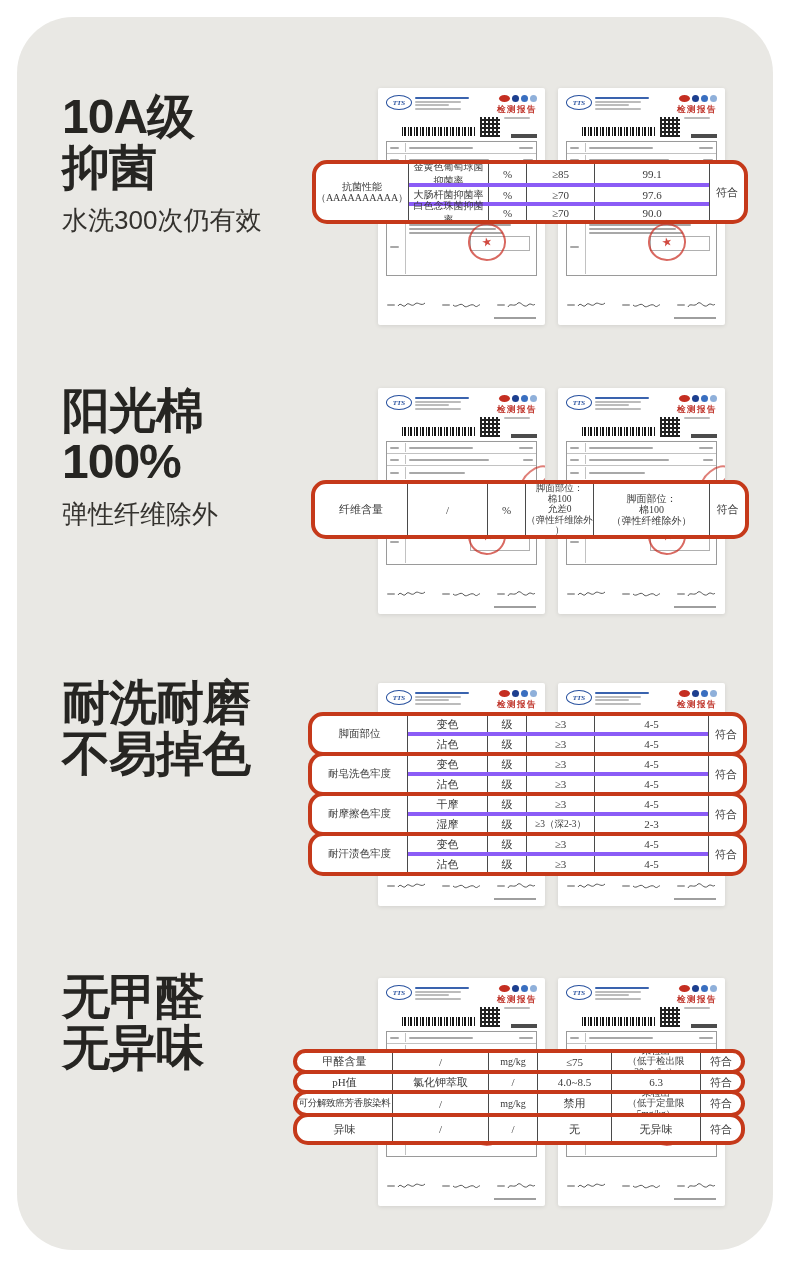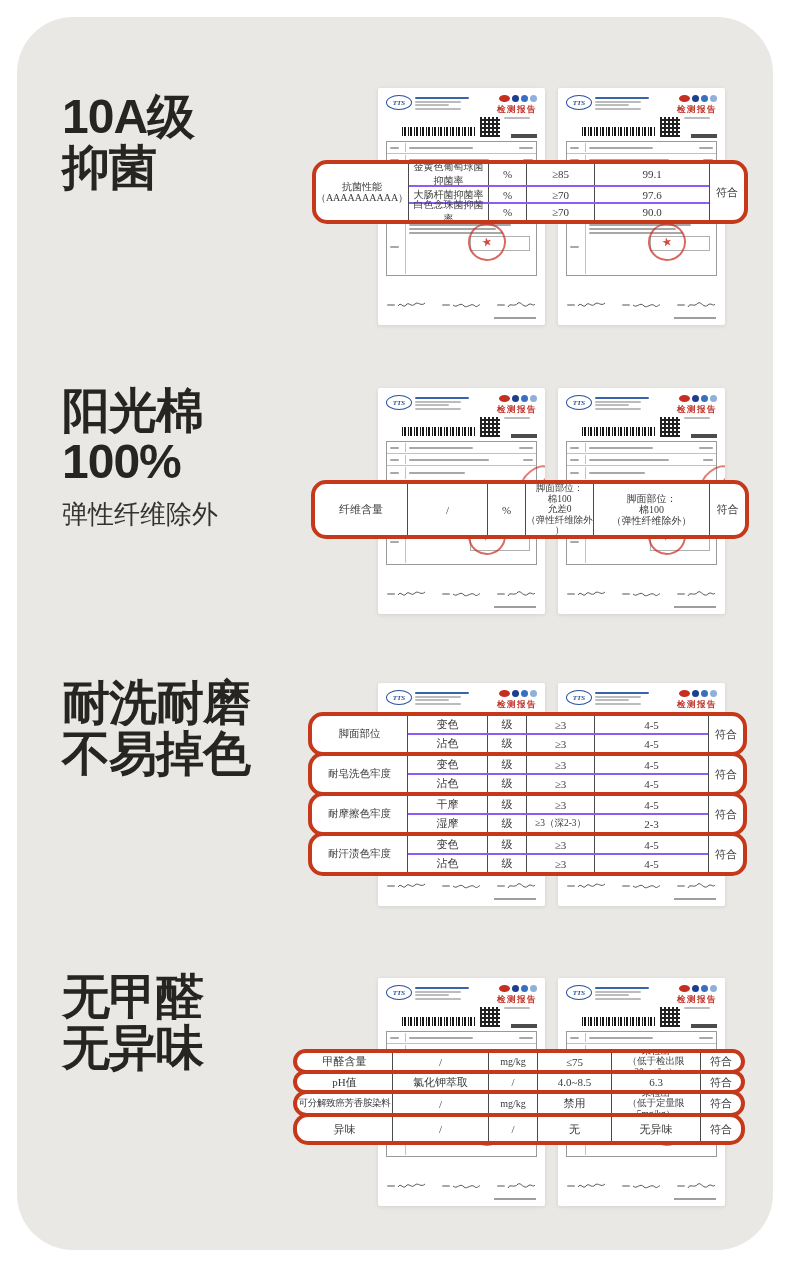--- a/index.html
+++ b/index.html
@@ -58,21 +58,21 @@
   .foot-line{position:absolute;bottom:6px;right:9px;width:42px;height:2.5px;background:#9e9e9e;}
 
   
   .band{position:absolute;background:#ffffff;border:4px solid #c5391a;border-radius:15px;display:flex;
         font-family:"Liberation Serif","DejaVu Serif",serif;color:#3a3a3a;font-size:11px;z-index:5;
         box-sizing:border-box;overflow:hidden;}
   .b-label{display:flex;align-items:center;justify-content:center;text-align:center;
            border-right:1px solid #4a4a4a;flex:none;}
   .b-mid{flex:1;display:flex;flex-direction:column;min-width:0;}
   .b-row{flex:1;display:flex;min-height:0;}
-  .b-row + .b-row{border-top:2px solid #8b5cf6;}
+  .b-row + .b-row{border-top:4px solid #8b5cf6;}
   .b-cell{display:flex;align-items:center;justify-content:center;text-align:center;box-sizing:border-box;min-width:0;}
   .b-cell + .b-cell{border-left:1px solid #4a4a4a;}
   .b-verdict{border-left:1px solid #4a4a4a;display:flex;align-items:center;justify-content:center;flex:none;}
   .grow-c{flex:1;}
   .pre{white-space:pre-line;line-height:1.1;}
   .fs10{font-size:10px;} .fs95{font-size:9.5px;} .tight{font-size:9.5px;letter-spacing:-.3px;white-space:nowrap;}
 
   
   .band-s1 .b-label{width:92px;font-size:10px;}
   .band-s1 .w-item{width:79px;} .band-s1 .w-unit{width:38px;} .band-s1 .w-std{width:68px;}
@@ -93,20 +93,21 @@
 </style>
 </head>
 <body>
 
 <div id="canvas">
   <div class="card"></div>
 
   <div class="sec-title" style="top:92px;">
     <div class="t1">10A级</div>
     <div class="t1">抑菌</div>
+    <div class="t2">水洗300次仍有效</div>
   </div>
   <div class="doc doc-slot" style="left:378px;top:88px;height:237px;">
   <div class="doc-head">
     <div class="logo-wrap">
       <span class="logo-oval">
             <i>TTS</i>
           </span>
       <div class="head-lines">
         <div class="hl blue"></div>
         <div class="hl"></div>

